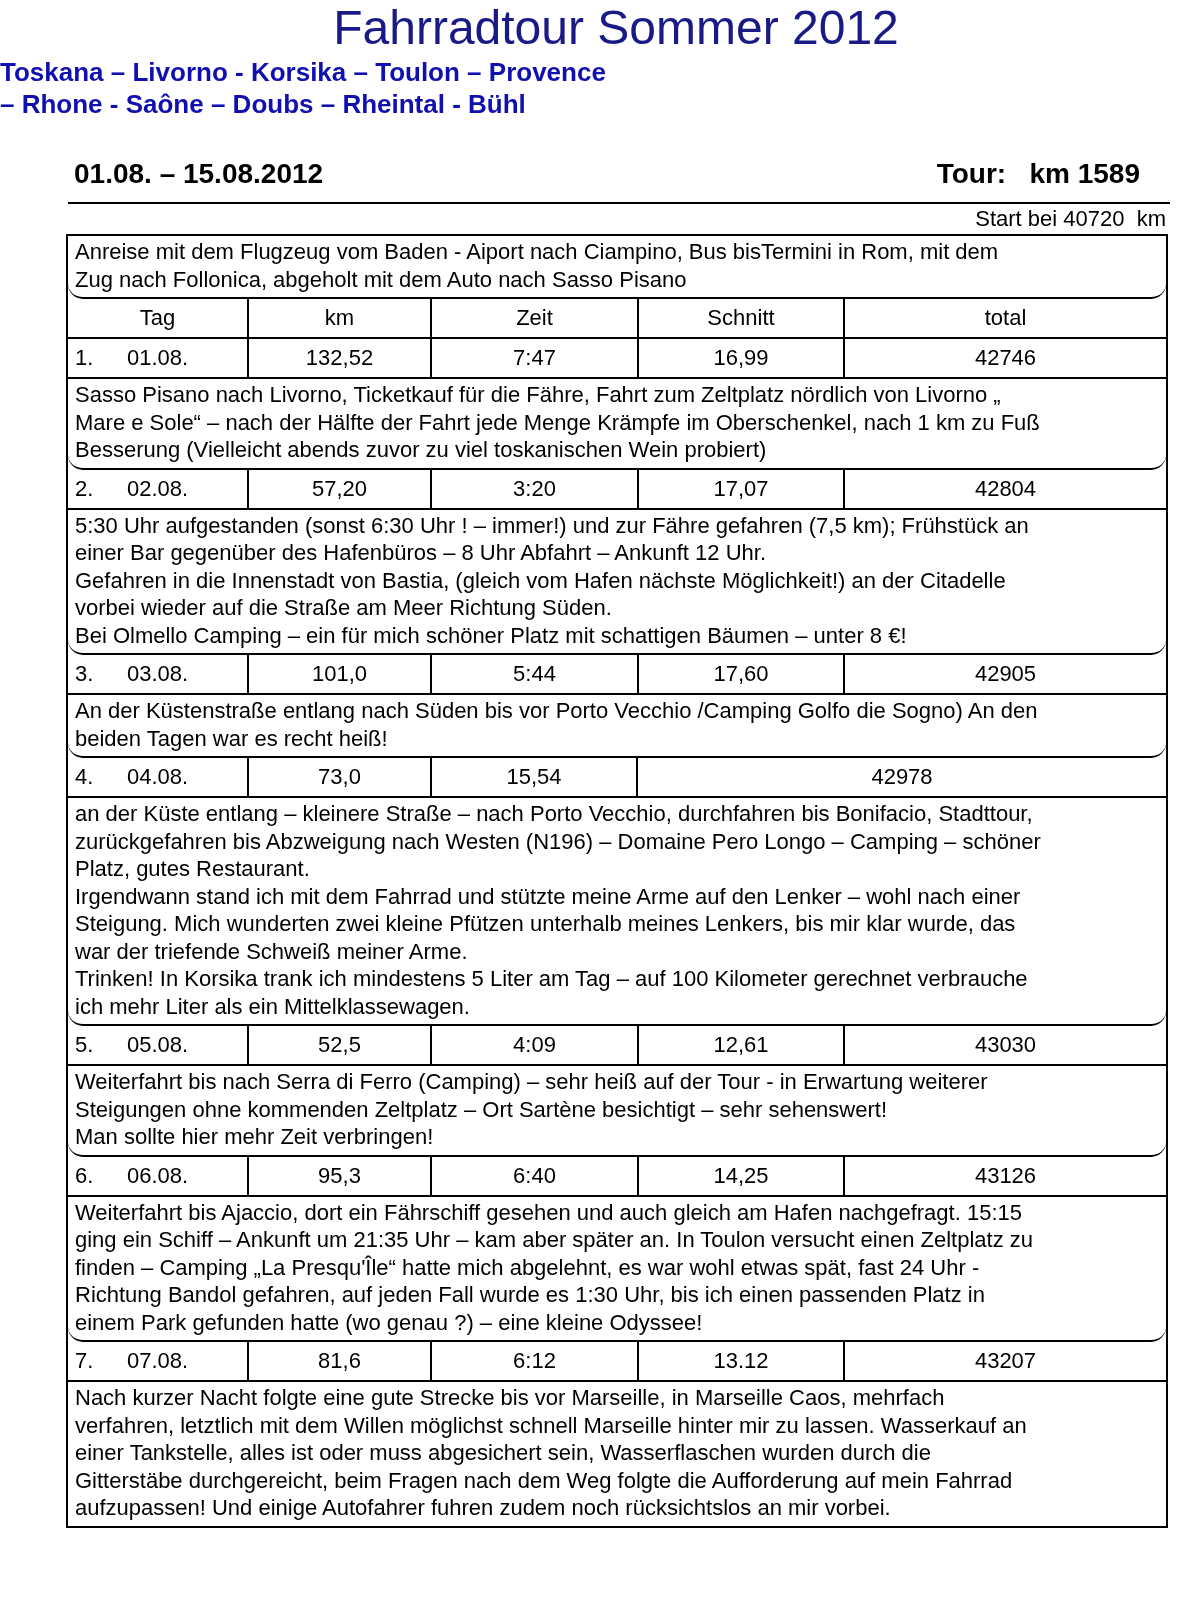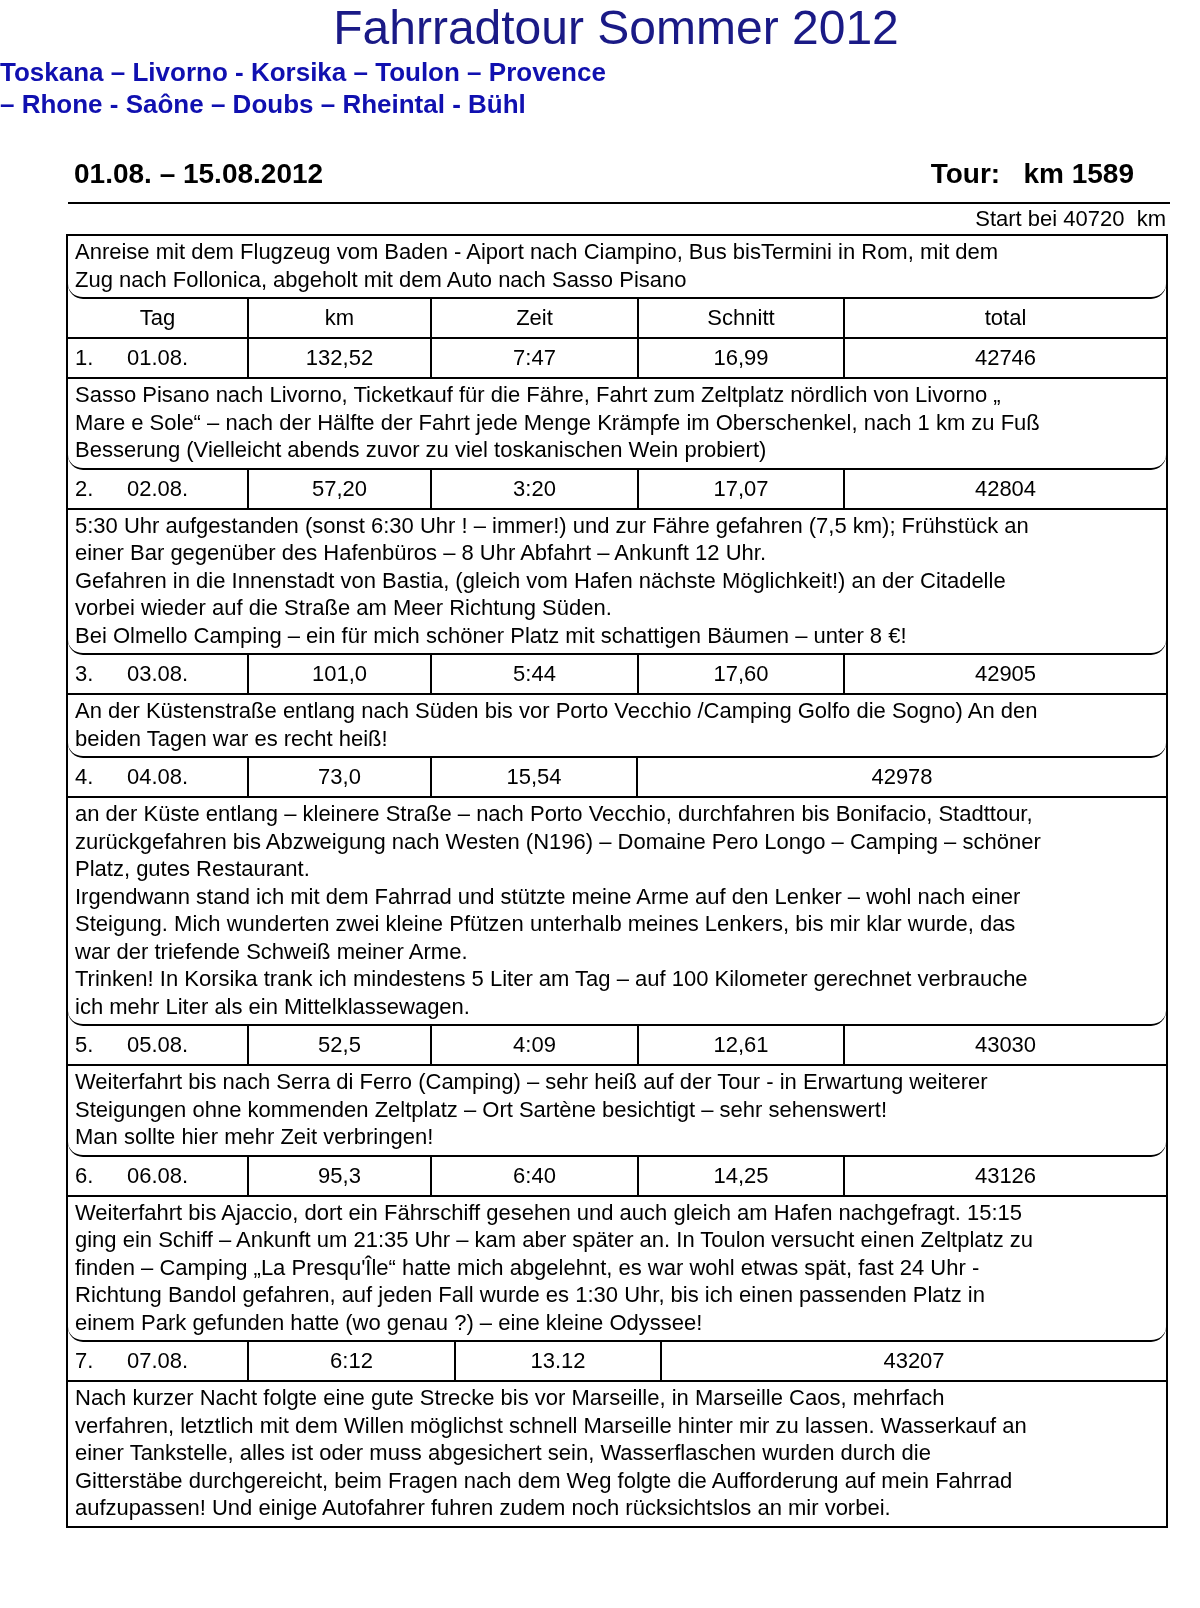--- a/index.html
+++ b/index.html
@@ -15,21 +15,21 @@
       text-align: left; font-size: 26px; font-weight: bold; color: #1010b0; line-height: 32px;
     }
     .subtitle.l1 { top: 56px; }
     .subtitle.l2 { top: 88px; }
 
     .daterange {
       position: absolute; left: 74px; top: 158px;
       font-size: 28px; font-weight: bold;
     }
     .tour {
-      position: absolute; right: 66px; top: 158px;
+      position: absolute; right: 60px; top: 158px;
       font-size: 28px; font-weight: bold; white-space: pre;
     }
     .hr {
       position: absolute; left: 68px; width: 1102px; top: 202px;
       height: 2px; background: #000;
     }
     .start {
       position: absolute; right: 34px; top: 206px;
       font-size: 22px; white-space: pre;
     }
@@ -174,20 +174,21 @@
 ging ein Schiff – Ankunft um 21:35 Uhr – kam aber später an. In Toulon versucht einen Zeltplatz zu
 finden – Camping „La Presqu'Île“ hatte mich abgelehnt, es war wohl etwas spät, fast 24 Uhr  -
 Richtung Bandol gefahren, auf jeden Fall wurde es 1:30 Uhr, bis ich einen passenden Platz in
 einem Park gefunden hatte (wo genau ?) – eine kleine Odyssee!</div>
 
   <div class="row">
     <div class="cell c1 tag">
       <span class="num">7.</span>
       <span>07.08.</span>
     </div>
+    <div class="cell c2">81,6</div>
     <div class="cell c3">6:12</div>
     <div class="cell c4">13.12</div>
     <div class="cell c5">43207</div>
   </div>
   <div class="note">Nach kurzer Nacht folgte eine gute Strecke bis vor Marseille, in Marseille Caos, mehrfach
 verfahren, letztlich mit dem Willen möglichst schnell Marseille hinter mir zu lassen. Wasserkauf an
 einer Tankstelle, alles ist oder muss abgesichert sein, Wasserflaschen wurden durch die
 Gitterstäbe durchgereicht, beim Fragen nach dem Weg folgte die Aufforderung auf mein Fahrrad
 aufzupassen!  Und einige Autofahrer fuhren zudem noch rücksichtslos an mir vorbei.</div>
 </div>

